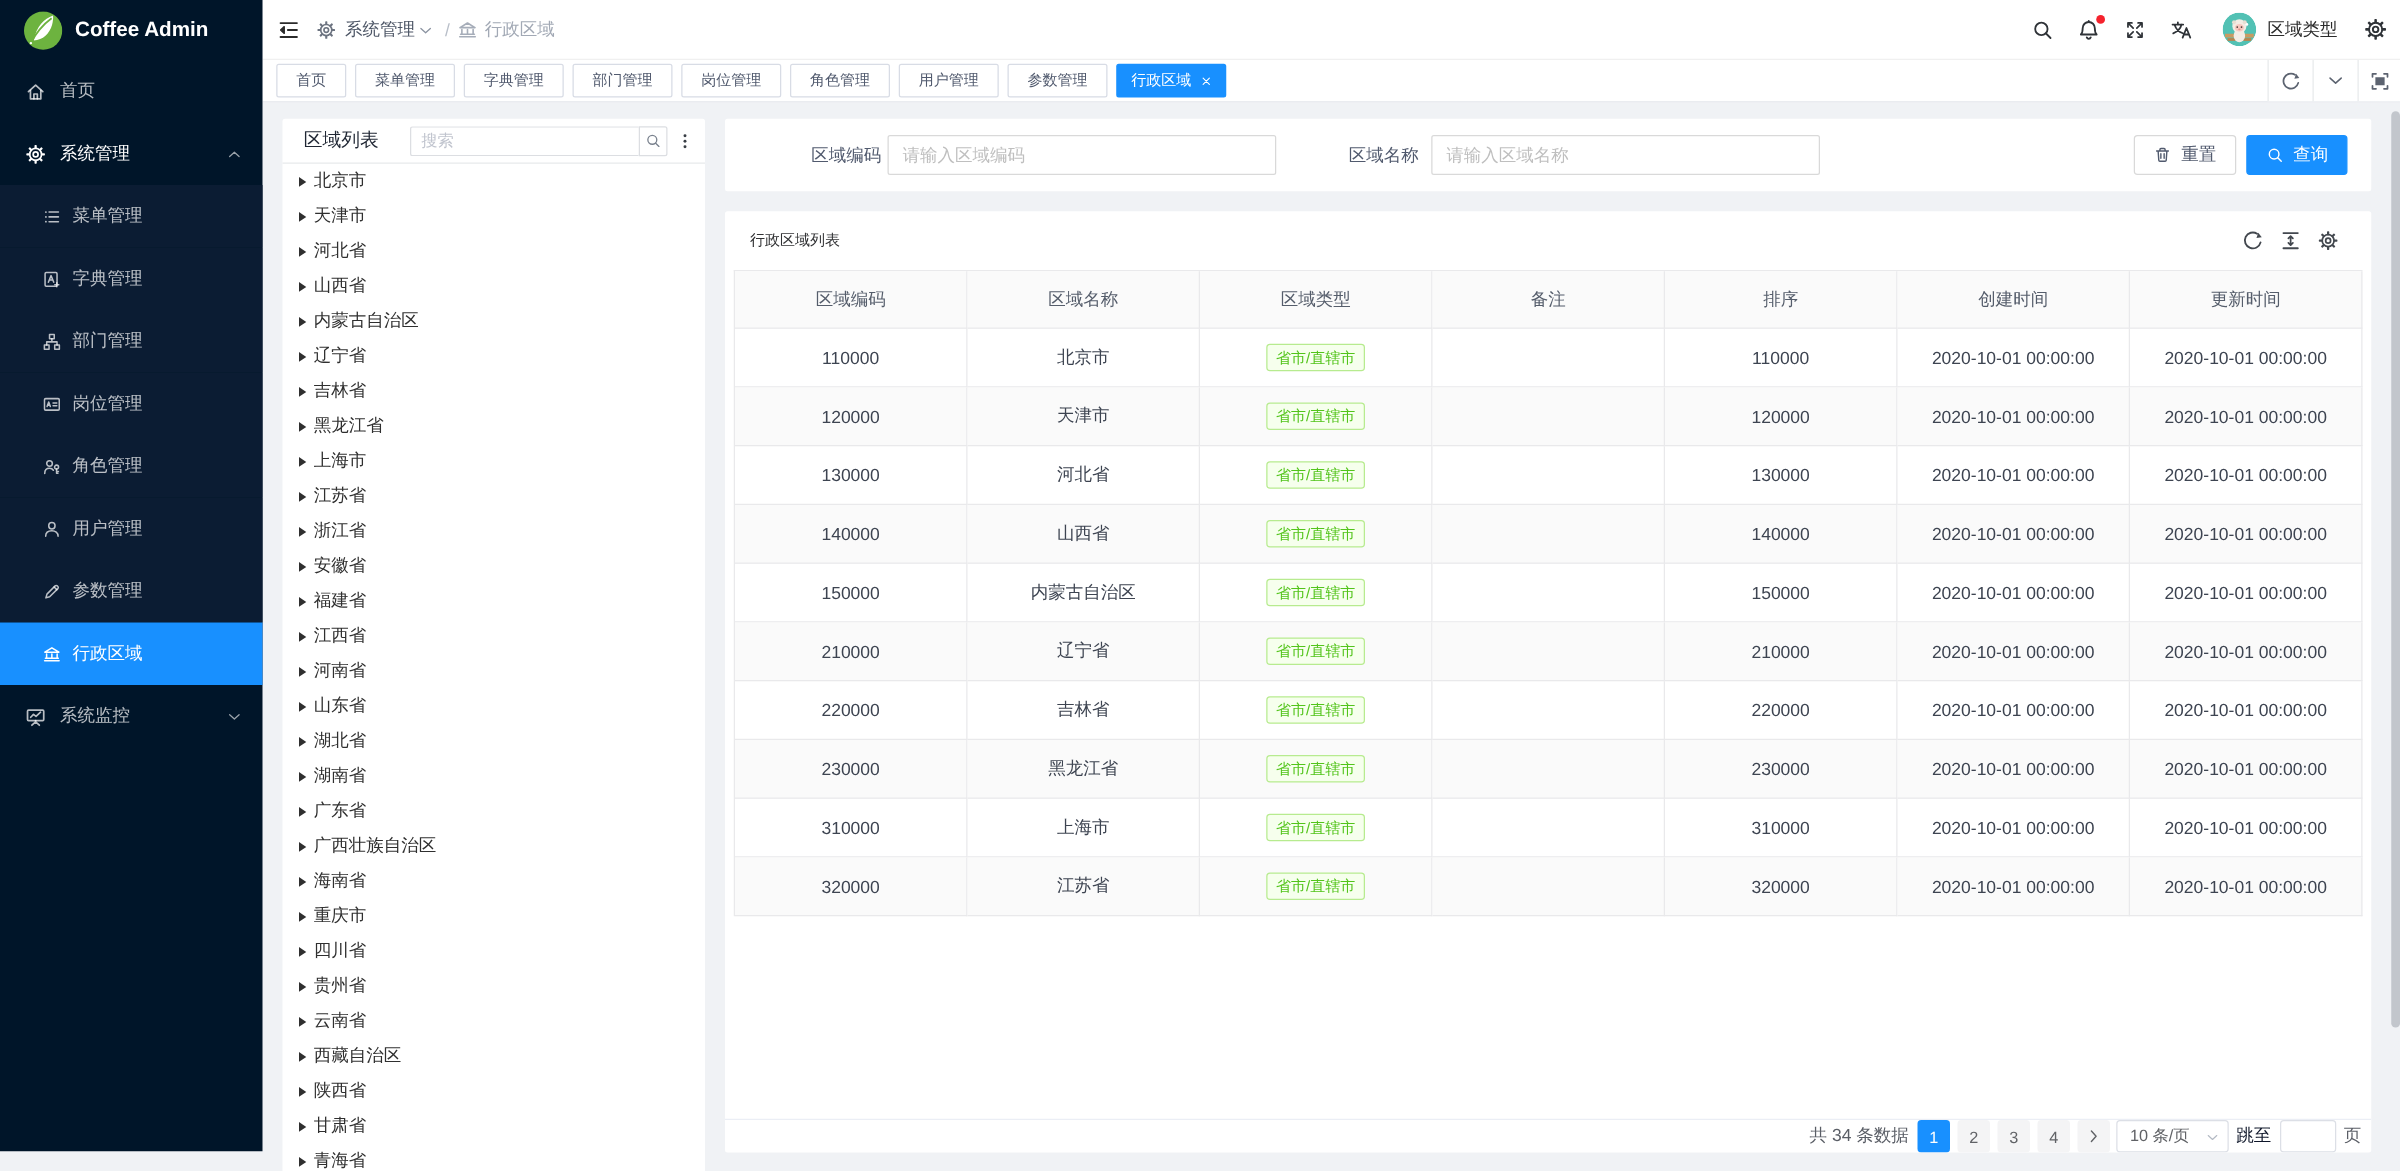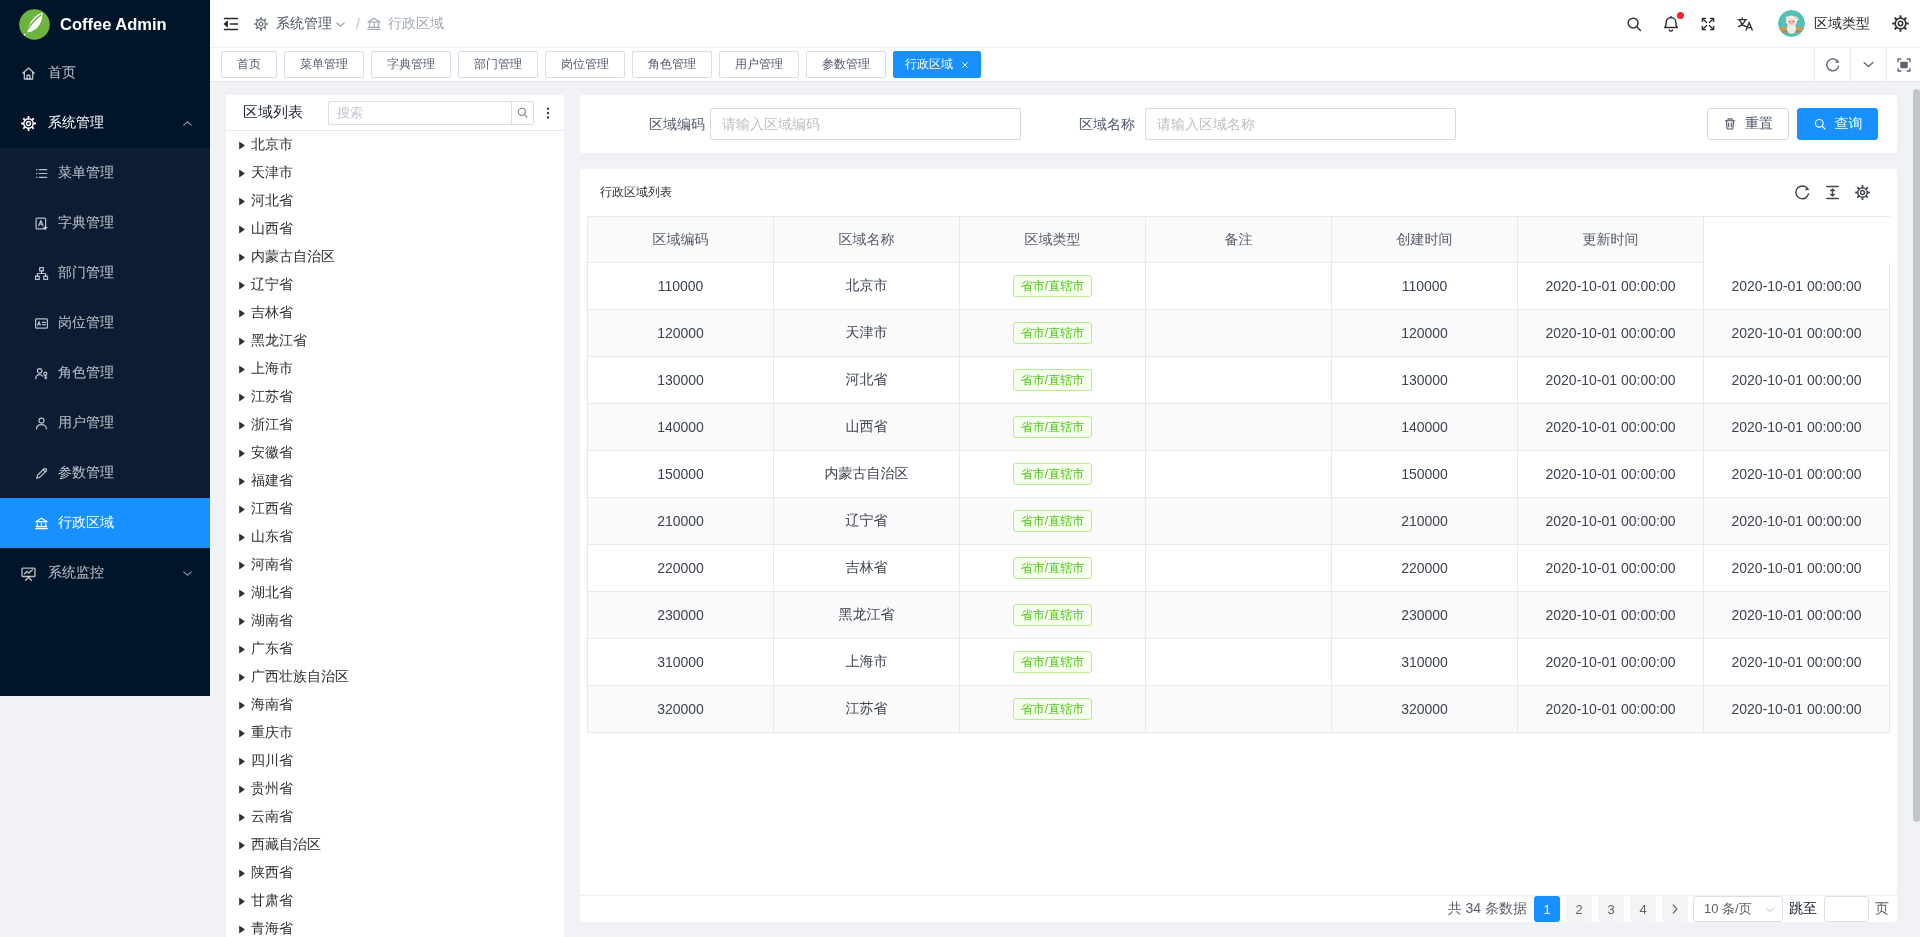--- a/index.html
+++ b/index.html
@@ -7,21 +7,21 @@
     --tag-green:#52c41a; --tag-green-bg:#f6ffed; --tag-green-border:#b7eb8f; --badge-red:#f5222d; --logo-green:#6db33f;
   }
   *{margin:0;padding:0;box-sizing:border-box;}
   html,body{width:1920px;height:937px;overflow:hidden;}
   body{font-family:"Liberation Sans",sans-serif;font-size:14px;color:#333;background:var(--content-bg);position:relative;}
   svg{display:block;}
   .ico{display:inline-flex;align-items:center;justify-content:center;flex:none;}
   .ico svg{width:100%;height:100%;}
 
   
-  #sidebar{position:absolute;left:0;top:0;width:210px;height:696px;background:var(--sidebar-bg);z-index:10;}
+  #sidebar{position:absolute;left:0;top:0;width:210px;height:921px;background:var(--sidebar-bg);z-index:10;}
   #logo-row{height:48px;display:flex;align-items:center;padding-left:19px;}
   #logo-row .logo-ico{width:31px;height:31px;}
   #logo-row .logo-title{color:#fff;font-size:16.5px;font-weight:700;margin-left:10px;white-space:nowrap;}
   .m-item{height:50px;display:flex;align-items:center;padding:0 17px 0 20px;color:rgba(255,255,255,.72);font-size:14px;cursor:pointer;}
   .m-item .mi{width:17px;height:17px;margin-right:11px;color:rgba(255,255,255,.72);}
   .m-item .chev{margin-left:auto;width:11px;height:11px;color:rgba(255,255,255,.6);}
   .m-item.open{color:#fff;}
   .m-item.open .mi{color:#fff;}
   .m-item.sub{background:var(--submenu-bg);padding-left:34px;}
   .m-item.sub .mi{width:15px;height:15px;margin-right:9px;}
@@ -610,30 +610,30 @@
           </span>
           <span class="tree-label">江西省</span>
         </div>
 
         <div class="tree-item">
           <span class="ico caret">
             <svg viewBox="0 0 8 9" fill="currentColor">
               <path d="M1.2 0.6 L7 4.5 L1.2 8.4 Z"></path>
             </svg>
           </span>
+          <span class="tree-label">河南省</span>
+        </div>
+
+        <div class="tree-item">
+          <span class="ico caret">
+            <svg viewBox="0 0 8 9" fill="currentColor">
+              <path d="M1.2 0.6 L7 4.5 L1.2 8.4 Z"></path>
+            </svg>
+          </span>
           <span class="tree-label">山东省</span>
-        </div>
-
-        <div class="tree-item">
-          <span class="ico caret">
-            <svg viewBox="0 0 8 9" fill="currentColor">
-              <path d="M1.2 0.6 L7 4.5 L1.2 8.4 Z"></path>
-            </svg>
-          </span>
-          <span class="tree-label">河南省</span>
         </div>
 
         <div class="tree-item">
           <span class="ico caret">
             <svg viewBox="0 0 8 9" fill="currentColor">
               <path d="M1.2 0.6 L7 4.5 L1.2 8.4 Z"></path>
             </svg>
           </span>
           <span class="tree-label">湖北省</span>
         </div>
@@ -813,20 +813,21 @@
         <div class="trow thead">
 
             <div class="cell th">区域编码</div>
 
             <div class="cell th">区域名称</div>
 
             <div class="cell th">区域类型</div>
 
             <div class="cell th">备注</div>
 
+            <div class="cell th">排序</div>
 
             <div class="cell th">创建时间</div>
 
             <div class="cell th">更新时间</div>
 
         </div>
 
           <div class="trow data">
             <div class="cell">110000</div>
             <div class="cell">北京市</div>

